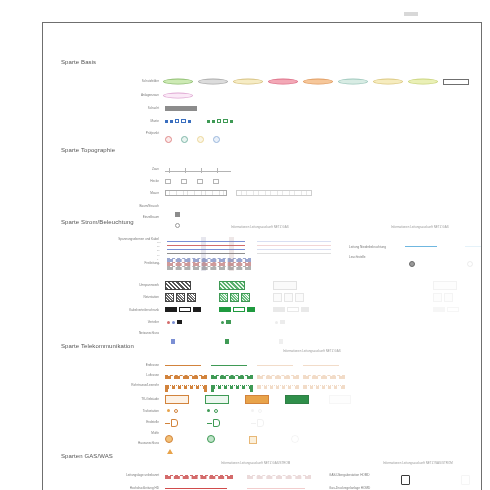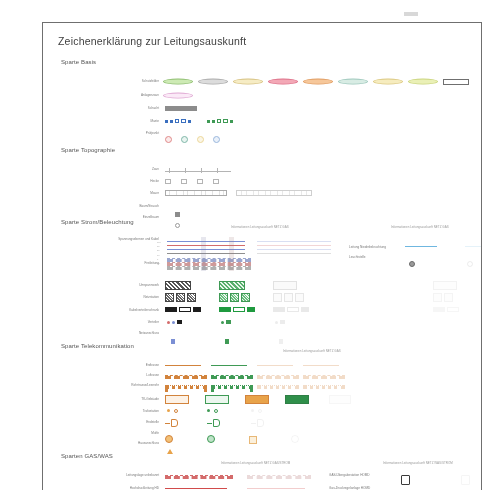--- a/index.html
+++ b/index.html
@@ -58,21 +58,20 @@
 </style>
 </head>
 <body>
 
 <div class="stage">
 
   <div class="corner-mark"></div>
 
   <div class="page">
 
-    <div class="page-title">Zeichenerklärung zur Leitungsauskunft</div>
 
     <div class="section" style="top:36px;height:84px;">
       <div class="section-title" style="top:0;">Sparte Basis</div>
 
       <div class="row" style="left:18px;top:18px;width:404px;">
         <div class="lbl" style="left:40px;width:58px;">Schutzfelder</div>
         <div class="cell" style="left:102px;top:1px;">
             <div class="lens" style="background:#cdeab4;border-color:#8dbd6e;"></div>
           </div>
         <div class="cell" style="left:137px;top:1px;">

